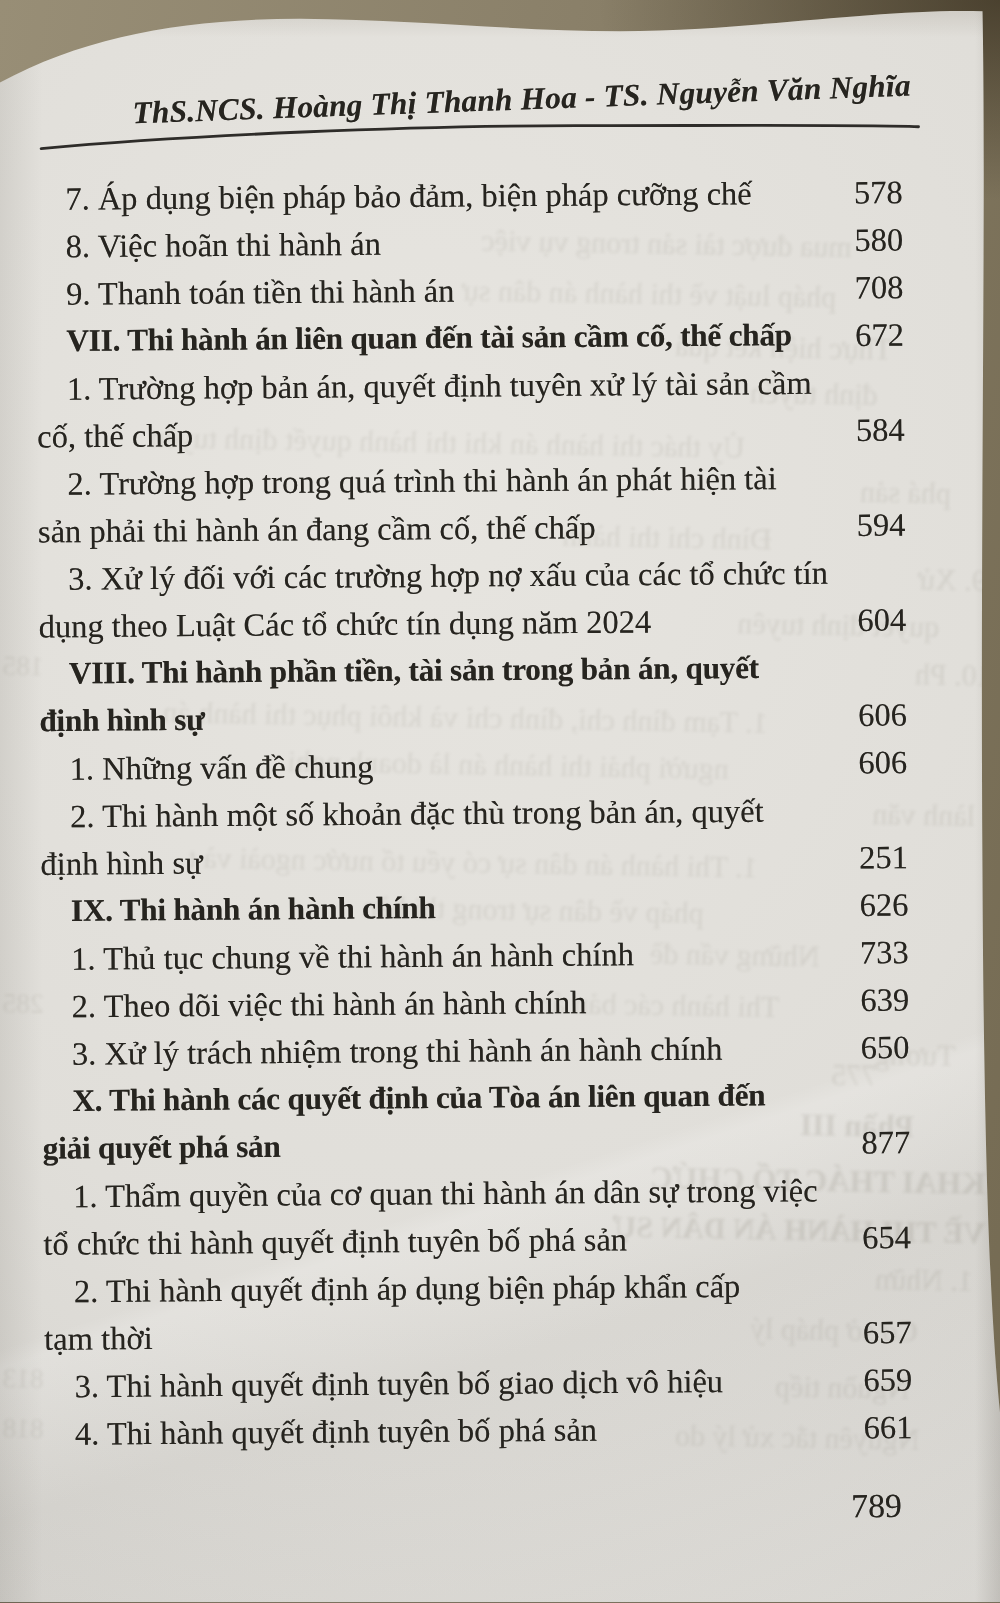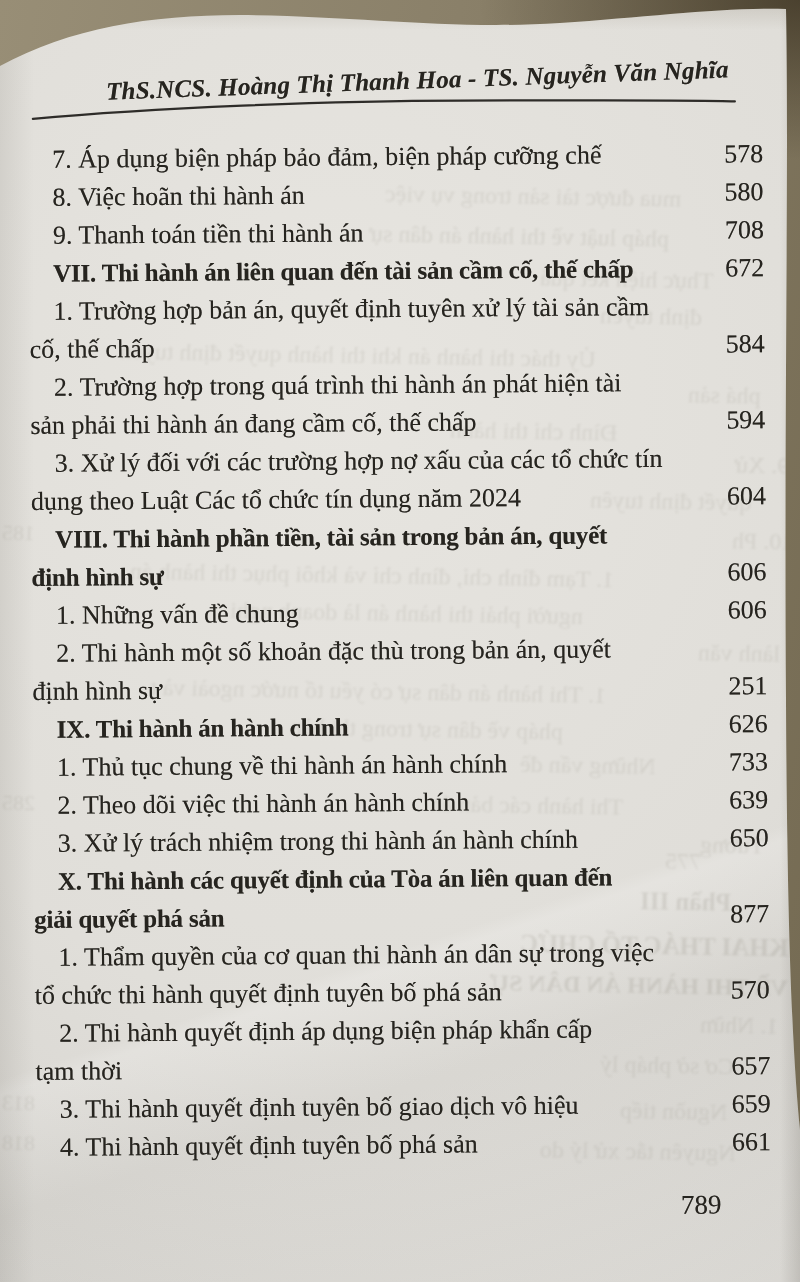--- a/index.html
+++ b/index.html
@@ -33,21 +33,21 @@
     transform:rotate(-1.6deg);transform-origin:100% 50%;
     text-shadow:0 0 .4px rgba(38,36,31,.55);
   }
   .head-rule{position:absolute;top:94px;left:30px;}
   .toc{position:absolute;top:138px;left:27px;width:685px;font-size:26px;line-height:38px;}
   .entry{position:relative;padding-right:50px;text-shadow:0 0 .4px rgba(38,36,31,.5);}
   .entry .line{white-space:nowrap;}
   .entry .line.first{text-indent:24px;}
   .entry.section{font-weight:bold;font-size:25px;letter-spacing:-.2px;}
   .entry .pg{
-    position:absolute;right:-50px;bottom:0;width:80px;text-align:right;
+    position:absolute;right:-50px;bottom:0;width:80px;text-align:left;
     font-weight:normal;font-size:26px;letter-spacing:0;line-height:38px;
   }
   .folio{
     position:absolute;top:1192px;left:27px;width:685px;text-align:right;
     font-size:27px;text-shadow:0 0 .4px rgba(38,36,31,.5);
   }
 </style>
 </head>
 <body>
 
@@ -157,21 +157,21 @@
             <span class="pg">650</span>
           </div>
           <div class="entry section">
             <div class="line first">X. Thi hành các quyết định của Tòa án liên quan đến</div>
             <div class="line">giải quyết phá sản</div>
             <span class="pg">877</span>
           </div>
           <div class="entry">
             <div class="line first">1. Thẩm quyền của cơ quan thi hành án dân sự trong việc</div>
             <div class="line">tổ chức thi hành quyết định tuyên bố phá sản</div>
-            <span class="pg">570</span>
+            <span class="pg">654</span>
           </div>
           <div class="entry">
             <div class="line first">2. Thi hành quyết định áp dụng biện pháp khẩn cấp</div>
             <div class="line">tạm thời</div>
             <span class="pg">657</span>
           </div>
           <div class="entry">
             <div class="line first">3. Thi hành quyết định tuyên bố giao dịch vô hiệu</div>
             <span class="pg">659</span>
           </div>

